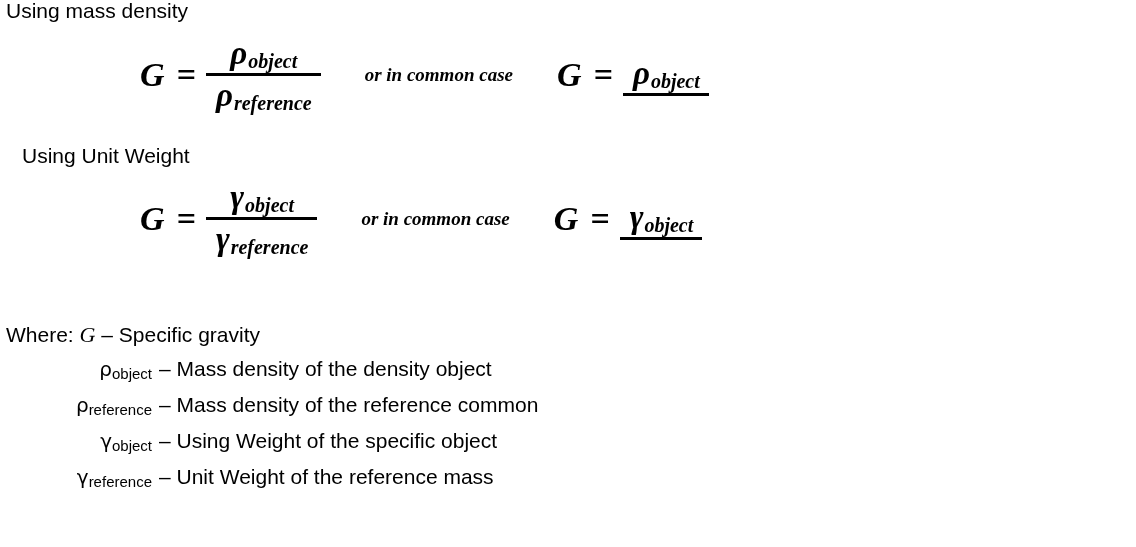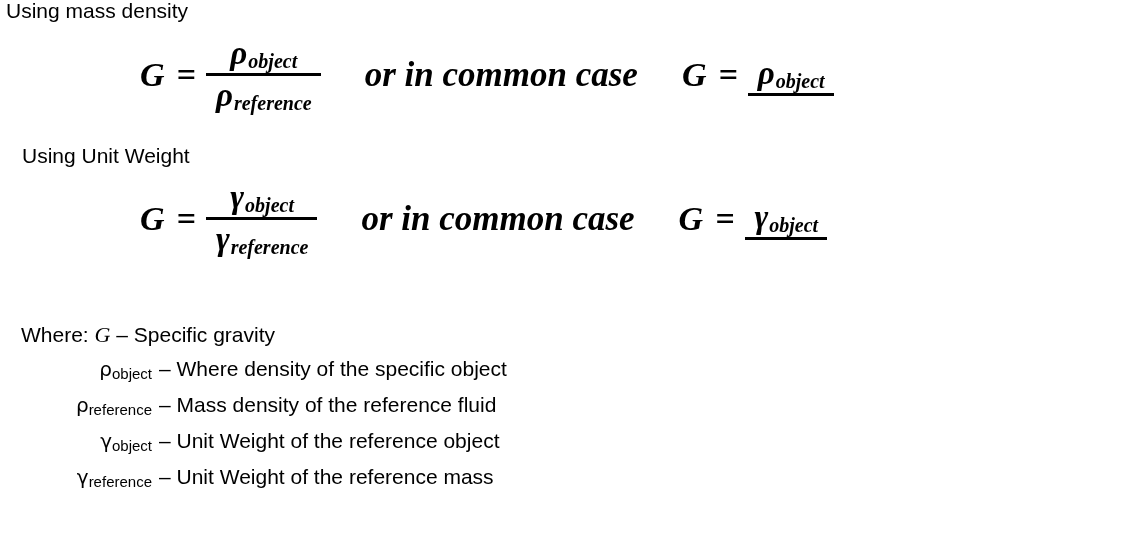--- a/index.html
+++ b/index.html
@@ -80,21 +80,21 @@
     font-style: italic;
     font-family: "Liberation Serif", serif;
     vertical-align: baseline;
     position: relative;
     top: 4px;
     left: 1px;
   }
 
   .connector {
     font-family: "Liberation Serif", serif;
-    font-size: 35px;
+    font-size: 19px;
     font-weight: bold;
     font-style: italic;
     white-space: nowrap;
   }
 
   
   .abs { position: absolute; }
 
   
   .where-head {
@@ -193,47 +193,47 @@
     <span class="eq-lhs" style="margin-right:10px;">=</span>
 
     <span class="frac">
       <span class="num">
         <span class="sym">γ</span><span class="sub">object</span>
       </span>
       <span class="bar"></span>
     </span>
   </div>
 
-  <div class="abs where-head" style="left:15px; top:322px;">
+  <div class="abs where-head" style="left:0; top:322px;">
     <span>Where:</span>
     <span class="g-italic">G</span>
     <span>– Specific gravity</span>
   </div>
 
   <div class="abs defs" style="left:0; top:352px; width:700px;">
 
     <div class="def-row">
       <span class="def-term" style="width:152px;">
         <span class="greek">ρ</span><span class="sb">object</span>
       </span>
-      <span class="def-text">– Where density of the specific object</span>
+      <span class="def-text">– Mass density of the density object</span>
     </div>
 
     <div class="def-row">
       <span class="def-term" style="width:152px;">
         <span class="greek">ρ</span><span class="sb">reference</span>
       </span>
-      <span class="def-text">– Mass density of the reference fluid</span>
+      <span class="def-text">– Mass density of the reference common</span>
     </div>
 
     <div class="def-row">
       <span class="def-term" style="width:152px;">
         <span class="greek">γ</span><span class="sb">object</span>
       </span>
-      <span class="def-text">– Unit Weight of the reference object</span>
+      <span class="def-text">– Using Weight of the specific object</span>
     </div>
 
     <div class="def-row">
       <span class="def-term" style="width:152px;">
         <span class="greek">γ</span><span class="sb">reference</span>
       </span>
       <span class="def-text">– Unit Weight of the reference mass</span>
     </div>
 
   </div>

